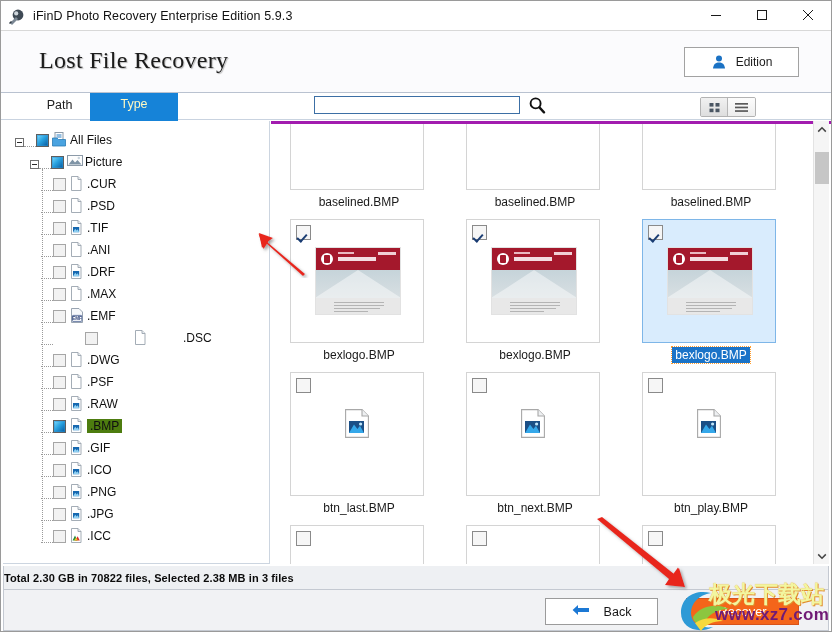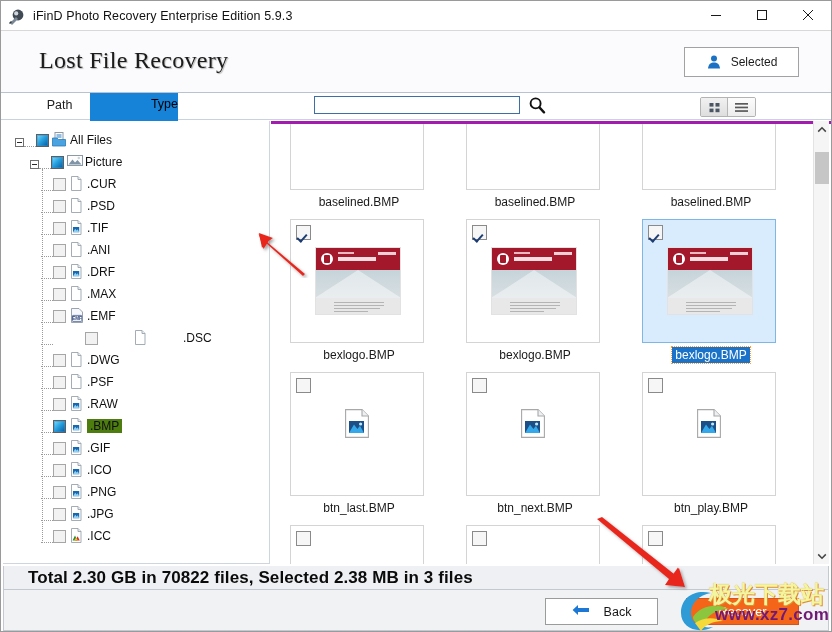--- a/index.html
+++ b/index.html
@@ -69,22 +69,22 @@
     background: #ffffff;
     border-bottom: 1px solid #c9d3e0;
     padding-left: 36px;
   }
   .tab-path {
     position: absolute; left: 31px; top: 2px; width: 55px; height: 21px;
     font-size: 12.5px; color: #202020; text-align: center; line-height: 21px;
   }
   .tab-type {
     position: absolute; left: 89px; top: 0px; width: 88px; height: 39px;
-    background: #1683d8; color: #000000;
-    font-size: 12.5px; text-align: right; line-height: 23px;
+    background: #1683d8; color: #fef9c3;
+    font-size: 12.5px; text-align: center; line-height: 23px;
   }
   .searchbox {
     position: absolute; left: 313px; top: 3px; width: 206px; height: 18px;
     border: 1px solid #3c6fa5; background: #ffffff;
   }
   .searchbox input {
     width: 100%; height: 100%; border: 0; outline: none; padding: 0 3px;
     font-size: 11px; font-family: "Liberation Sans", sans-serif; background: transparent;
   }
   .search-icon { position: absolute; left: 527px; top: 3px; width: 18px; height: 18px; }
@@ -208,21 +208,21 @@
     background: #c6c6c6;
   }
 
   
   .statusbar {
     position: absolute; left: 2px; top: 565px; width: 826px; height: 24px;
     background: #eef0f3; border: 1px solid #c4c9d1; border-top: none;
     display: flex; align-items: center;
   }
   .statusbar .stxt {
-    margin-left: 24px; font-size: 17px; font-weight: bold; color: #0b0b0b;
+    margin-left: 0; font-size: 11px; font-weight: bold; color: #0b0b0b;
     letter-spacing: 0.1px;
   }
 
   
   .footer {
     position: absolute; left: 2px; top: 589px; width: 826px; height: 41px;
     background: #f1f2f4; border: 1px solid #c4c9d1; border-top: none;
   }
   .back-btn {
     position: absolute; left: 541px; top: 8px; width: 113px; height: 27px;
@@ -294,21 +294,21 @@
 
   <div class="headerband">
     <div class="hb-title">Lost File Recovery</div>
     <div class="support-btn">
       <span class="ic">
         <svg width="16" height="16" viewBox="0 0 16 16">
           <circle cx="8" cy="4.6" r="3" fill="#1b72c4"></circle>
           <path d="M2 14.5 C2.4 9.8 5 8.4 8 8.4 C11 8.4 13.6 9.8 14 14.5 Z" fill="#1b72c4"></path>
         </svg>
       </span>
-      <span>Selected</span>
+      <span>Edition</span>
     </div>
   </div>
 
   <div class="toolbar">
     <div class="tab-path">Path</div>
     <div class="tab-type">Type</div>
     <div class="searchbox">
       <input type="text" value="" placeholder="" style="">
     </div>
     <span class="search-icon">

